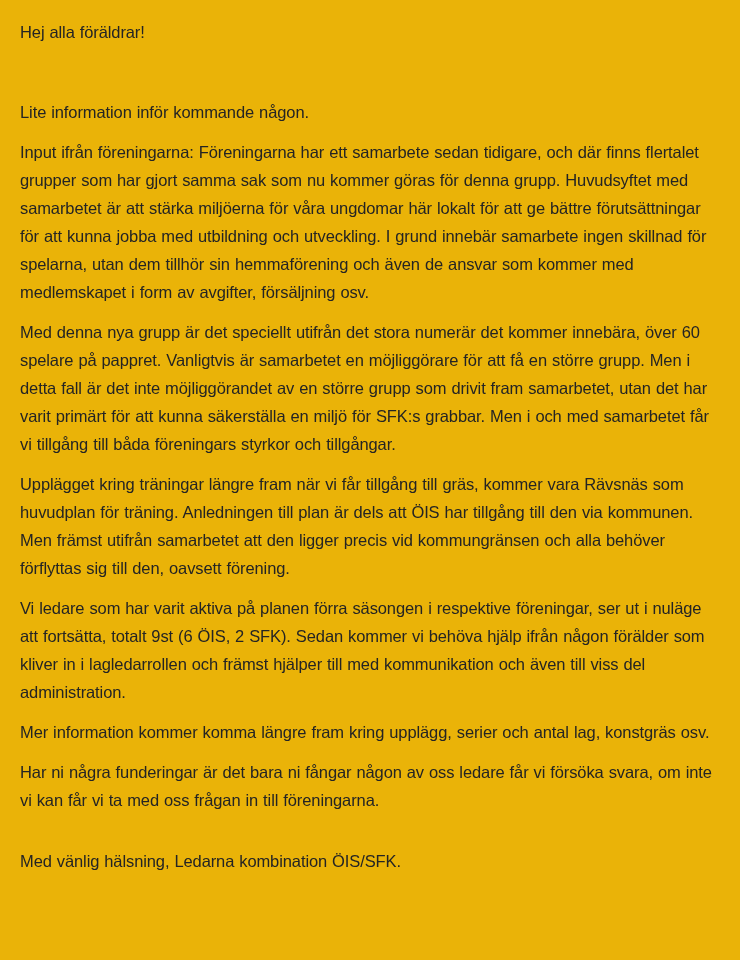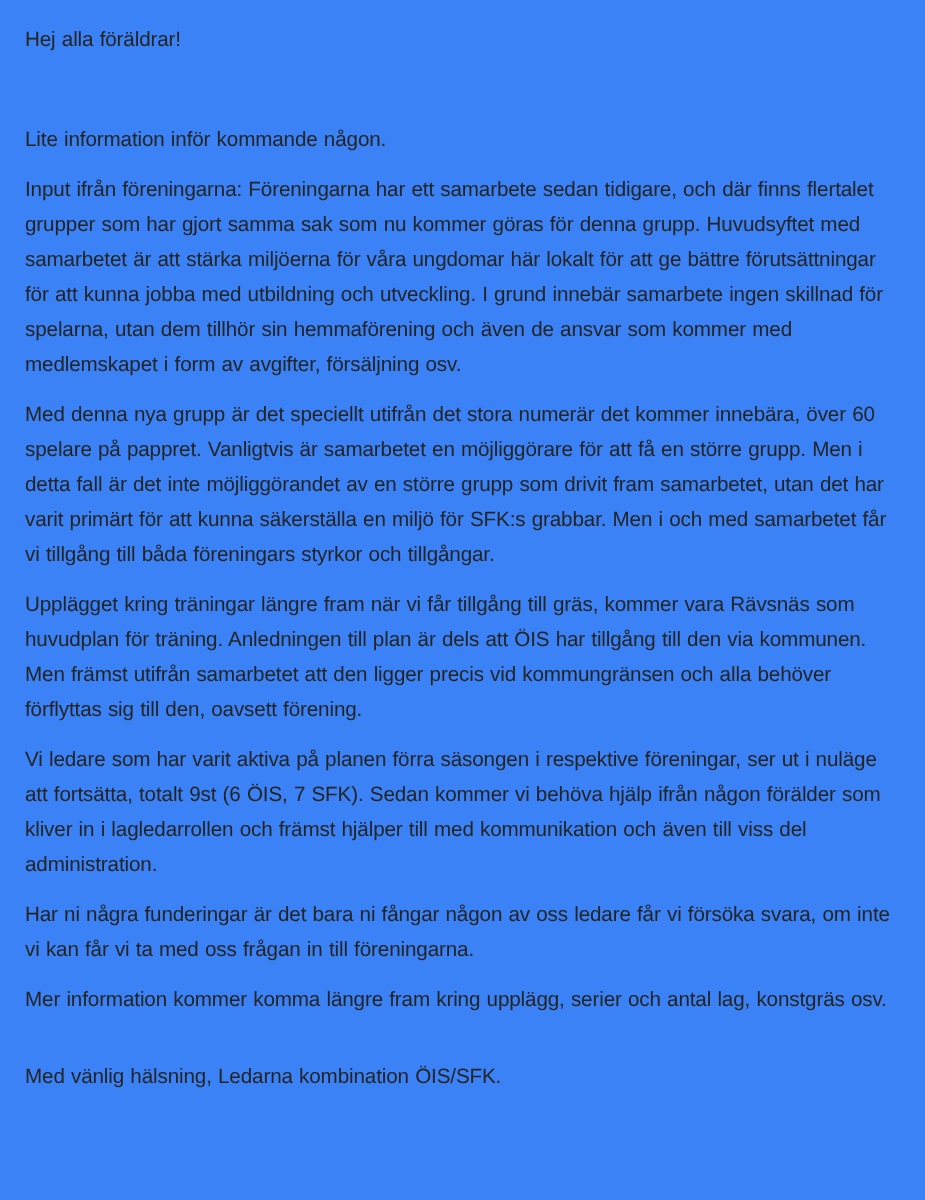--- a/index.html
+++ b/index.html
@@ -6,21 +6,21 @@
   html, body {
     margin: 0;
     padding: 0;
     background: #ffffff;
   }
   .page {
     position: relative;
     width: 740px;
     height: 960px;
     box-sizing: border-box;
-    background: #3b82f6;
+    background: #eab308;
     padding: 18px 24px 0 20px;
     overflow: hidden;
     font-family: "Liberation Sans", "DejaVu Sans", sans-serif;
   }
   .para {
     margin: 0 0 12px 0;
     font-size: 16.5px;
     line-height: 28px;
     font-weight: 400;
     color: #242424;
@@ -37,17 +37,17 @@
 </head>
 <body>
 
 <div class="page">
   <p class="para">Hej alla föräldrar!</p>
   <p class="para empty"></p>
   <p class="para">Lite information inför kommande någon.</p>
   <p class="para">Input ifrån föreningarna: Föreningarna har ett samarbete sedan tidigare, och där finns flertalet grupper som har gjort samma sak som nu kommer göras för denna grupp. Huvudsyftet med samarbetet är att stärka miljöerna för våra ungdomar här lokalt för att ge bättre förutsättningar för att kunna jobba med utbildning och utveckling. I grund innebär samarbete ingen skillnad för spelarna, utan dem tillhör sin hemmaförening och även de ansvar som kommer med medlemskapet i form av avgifter, försäljning osv.</p>
   <p class="para">Med denna nya grupp är det speciellt utifrån det stora numerär det kommer innebära, över 60 spelare på pappret. Vanligtvis är samarbetet en möjliggörare för att få en större grupp. Men i detta fall är det inte möjliggörandet av en större grupp som drivit fram samarbetet, utan det har varit primärt för att kunna säkerställa en miljö för SFK:s grabbar. Men i och med samarbetet får vi tillgång till båda föreningars styrkor och tillgångar.</p>
   <p class="para">Upplägget kring träningar längre fram när vi får tillgång till gräs, kommer vara Rävsnäs som huvudplan för träning. Anledningen till plan är dels att ÖIS har tillgång till den via kommunen. Men främst utifrån samarbetet att den ligger precis vid kommungränsen och alla behöver förflyttas sig till den, oavsett förening.</p>
-  <p class="para">Vi ledare som har varit aktiva på planen förra säsongen i respektive föreningar, ser ut i nuläge att fortsätta, totalt 9st (6 ÖIS, 7 SFK). Sedan kommer vi behöva hjälp ifrån någon förälder som kliver in i lagledarrollen och främst hjälper till med kommunikation och även till viss del administration.</p>
+  <p class="para">Vi ledare som har varit aktiva på planen förra säsongen i respektive föreningar, ser ut i nuläge att fortsätta, totalt 9st (6 ÖIS, 2 SFK). Sedan kommer vi behöva hjälp ifrån någon förälder som kliver in i lagledarrollen och främst hjälper till med kommunikation och även till viss del administration.</p>
+  <p class="para">Mer information kommer komma längre fram kring upplägg, serier och antal lag, konstgräs osv.</p>
   <p class="para">Har ni några funderingar är det bara ni fångar någon av oss ledare får vi försöka svara, om inte vi kan får vi ta med oss frågan in till föreningarna.</p>
-  <p class="para">Mer information kommer komma längre fram kring upplägg, serier och antal lag, konstgräs osv.</p>
   <p class="para signature">Med vänlig hälsning, Ledarna kombination ÖIS/SFK.</p>
 </div>
 
 </body></html>

